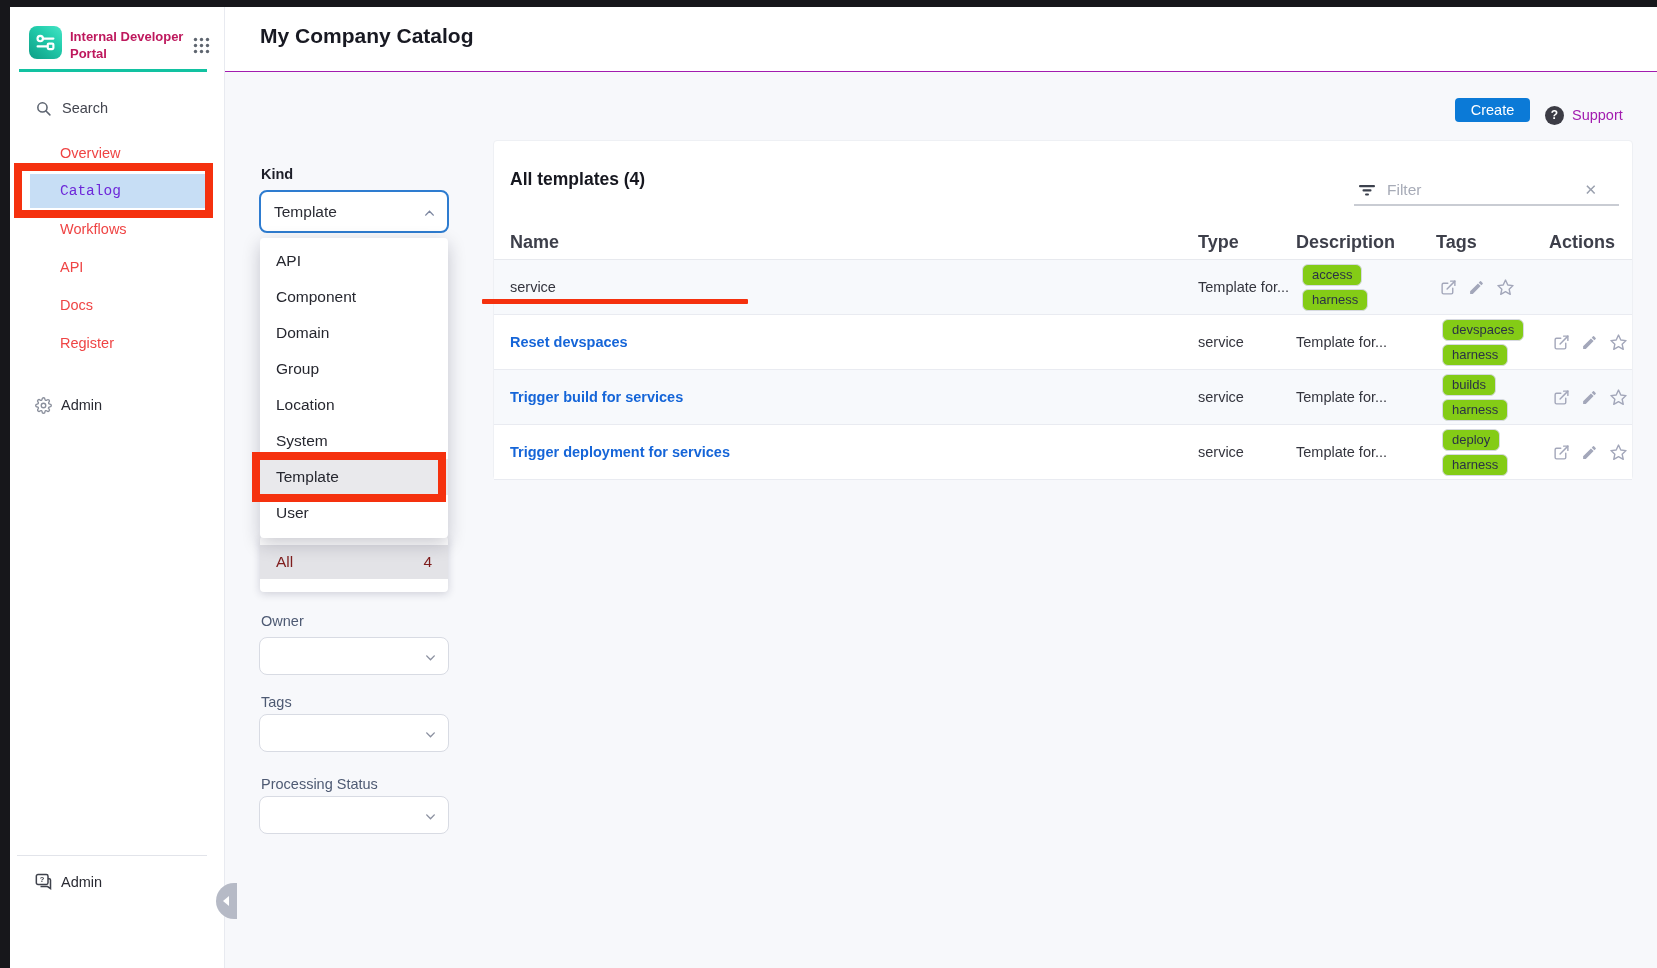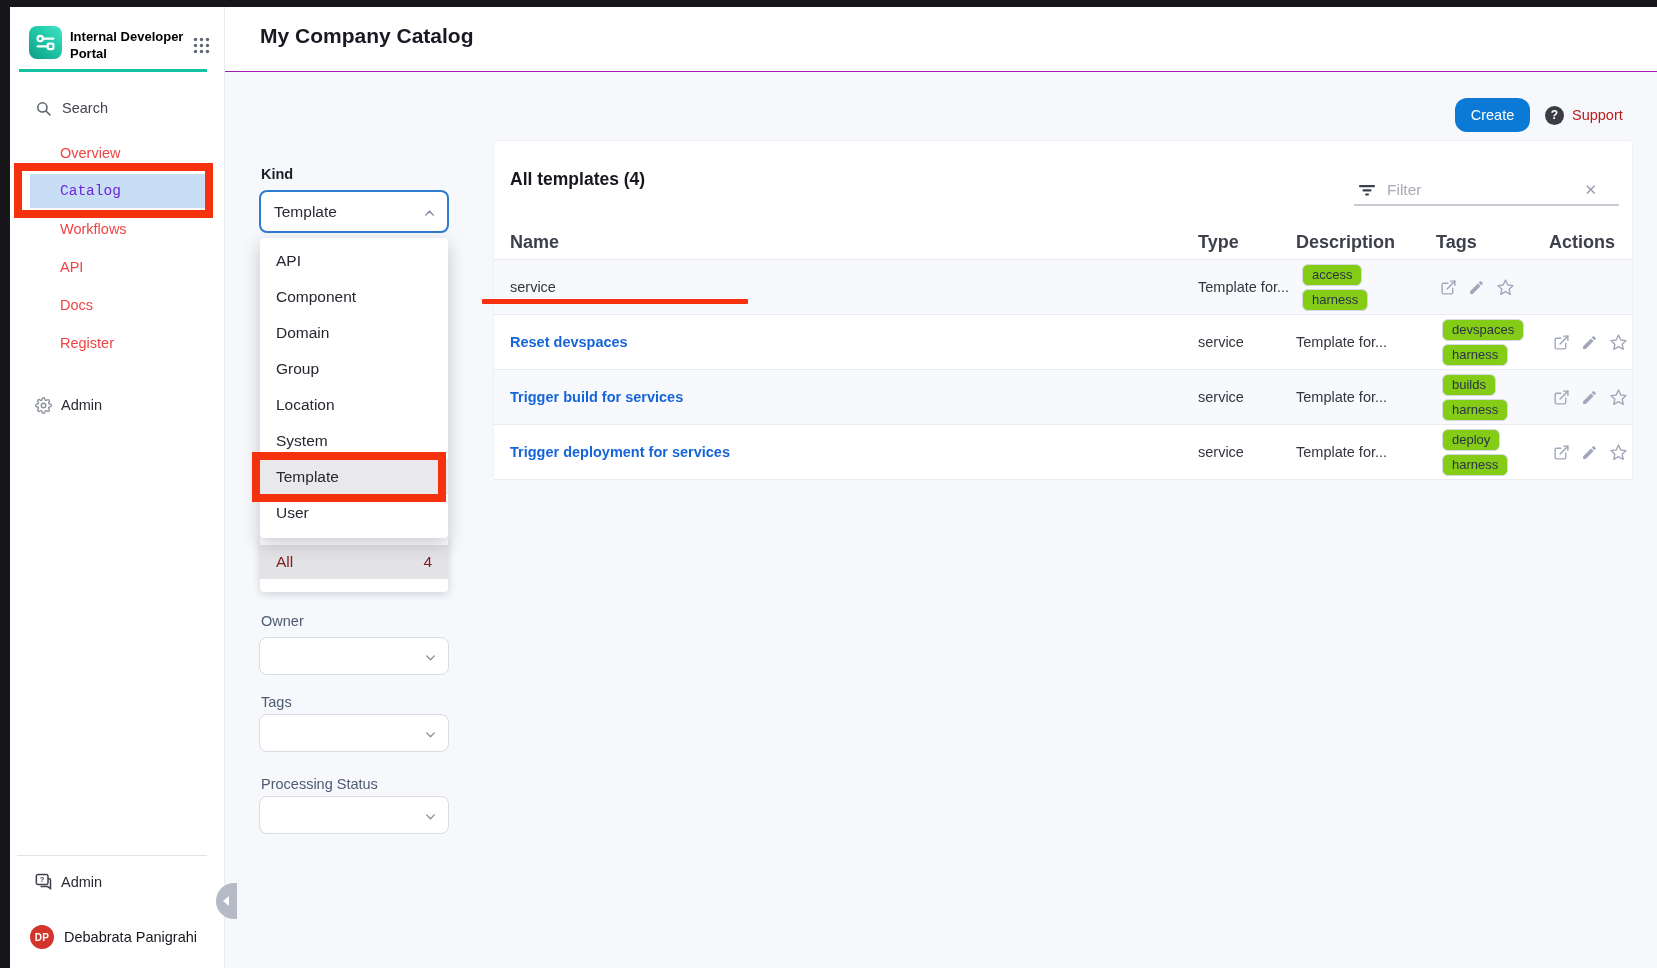--- a/index.html
+++ b/index.html
@@ -11,21 +11,21 @@
   .edge-top  { position:absolute; left:0; top:0; width:1657px; height:7px; background:#17171b; z-index:40; }
   .edge-left { position:absolute; left:0; top:0; width:10px; height:968px; background:#17171b; z-index:40; }
 
   
   .sidebar { position:absolute; left:10px; top:0; width:215px; height:968px; background:#fff;
              border-right:1px solid #e8eaf0; z-index:20; }
   .logo-icon { position:absolute; left:19px; top:26px; width:33px; height:33px; border-radius:8px;
                background:linear-gradient(40deg,#0d9e86,#24cfae 65%,#47e4c6); display:flex;
                align-items:center; justify-content:center; }
   .logo-text { position:absolute; left:60px; top:29px; font-size:13px; font-weight:700;
-               line-height:1.3; color:#000000; }
+               line-height:1.3; color:#be185d; }
   .logo-text span { display:block; }
   .grid-icon { position:absolute; left:183px; top:37px; width:17px; height:17px; cursor:pointer; }
   .teal-divider { position:absolute; left:9px; top:69px; width:188px; height:3px; background:#12c2a1; }
 
   .search-row { position:absolute; left:0; top:92px; width:215px; height:32px; display:flex;
                 align-items:center; cursor:pointer; }
   .search-row svg { margin-left:25px; }
   .search-row .lbl { margin-left:10px; font-size:14.5px; color:#43454f; }
 
   .nav { position:absolute; left:0; top:134px; width:215px; }
@@ -63,28 +63,28 @@
             display:flex; align-items:center; }
   .collapse-handle .tri { width:0; height:0; margin-left:7px; border-top:5px solid transparent;
             border-bottom:5px solid transparent; border-right:6px solid #fff; }
 
   
   .header { position:absolute; left:225px; top:0; width:1432px; height:72px; background:#fff;
             border-bottom:1px solid #a21caf; z-index:10; }
   .page-title { position:absolute; left:35px; top:24px; font-size:21px; font-weight:700; color:#181922; }
 
   
-  .create-btn { position:absolute; left:1455px; top:98px; width:75px; height:34px; background:var(--accent);
-            color:#fff; font-size:14.5px; border:none; border-radius:12px; cursor:pointer;
+  .create-btn { position:absolute; left:1455px; top:98px; width:75px; height:24px; background:var(--accent);
+            color:#fff; font-size:14.5px; border:none; border-radius:4px; cursor:pointer;
             font-family:inherit; }
   .support { position:absolute; left:1545px; top:98px; height:34px; display:flex; align-items:center;
             gap:8px; cursor:pointer; }
   .q-circle { width:19px; height:19px; border-radius:50%; background:#3c3c45; color:#fff; font-size:12px;
             font-weight:700; display:flex; align-items:center; justify-content:center; }
-  .support .lbl { font-size:14.5px; color:#b91c1c; }
+  .support .lbl { font-size:14.5px; color:#a21caf; }
 
   
   .f-label { position:absolute; left:261px; font-size:14.5px; color:#4e5a73; }
   .f-label.kind { top:166px; font-weight:700; color:#1e1f29; }
   .f-label.owner { top:613px; }
   .f-label.tags { top:694px; }
   .f-label.proc { top:776px; }
 
   .kind-select { position:absolute; left:259px; top:190px; width:190px; height:43px; background:#fff;
             border:2px solid #2e7cd0; border-radius:8px; display:flex; align-items:center;
@@ -216,24 +216,20 @@
 
     <div class="help-row">
       <svg width="20" height="20" viewBox="0 0 24 24" fill="none" stroke="#3f424c" stroke-width="1.8">
         <rect x="4" y="3" width="14" height="12" rx="2"></rect>
         <path d="M18 8h1.5a1.5 1.5 0 0 1 1.5 1.5V20l-3.5-2.5H9"></path>
         <text x="8" y="12.5" font-size="9" font-weight="bold" fill="#3f424c" stroke="none">?</text>
       </svg>
       <span class="lbl">Admin</span>
     </div>
 
-    <div class="user-row">
-      <span class="avatar">DP</span>
-      <span class="user-name">Debabrata Panigrahi</span>
-    </div>
   </aside>
 
   <div class="collapse-handle">
     <span class="tri"></span>
   </div>
 
   <header class="header">
     <div class="page-title">My Company Catalog</div>
   </header>
 

